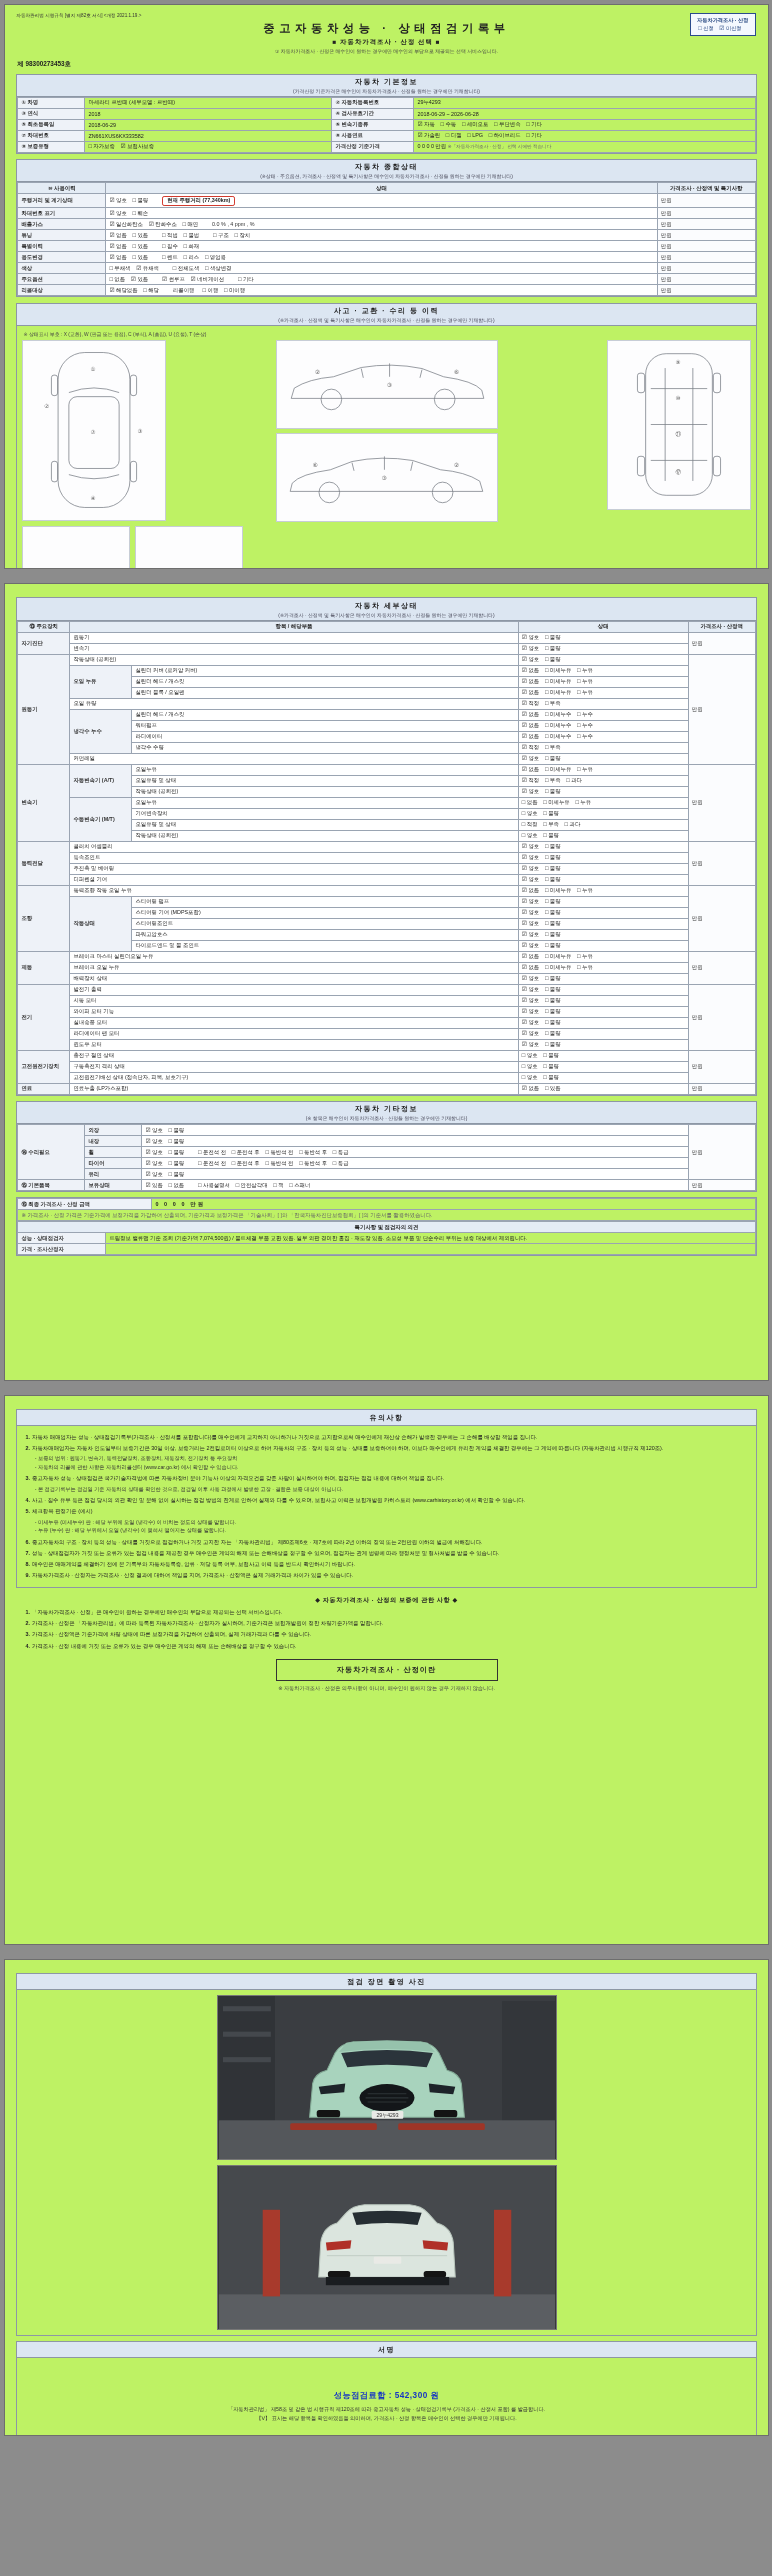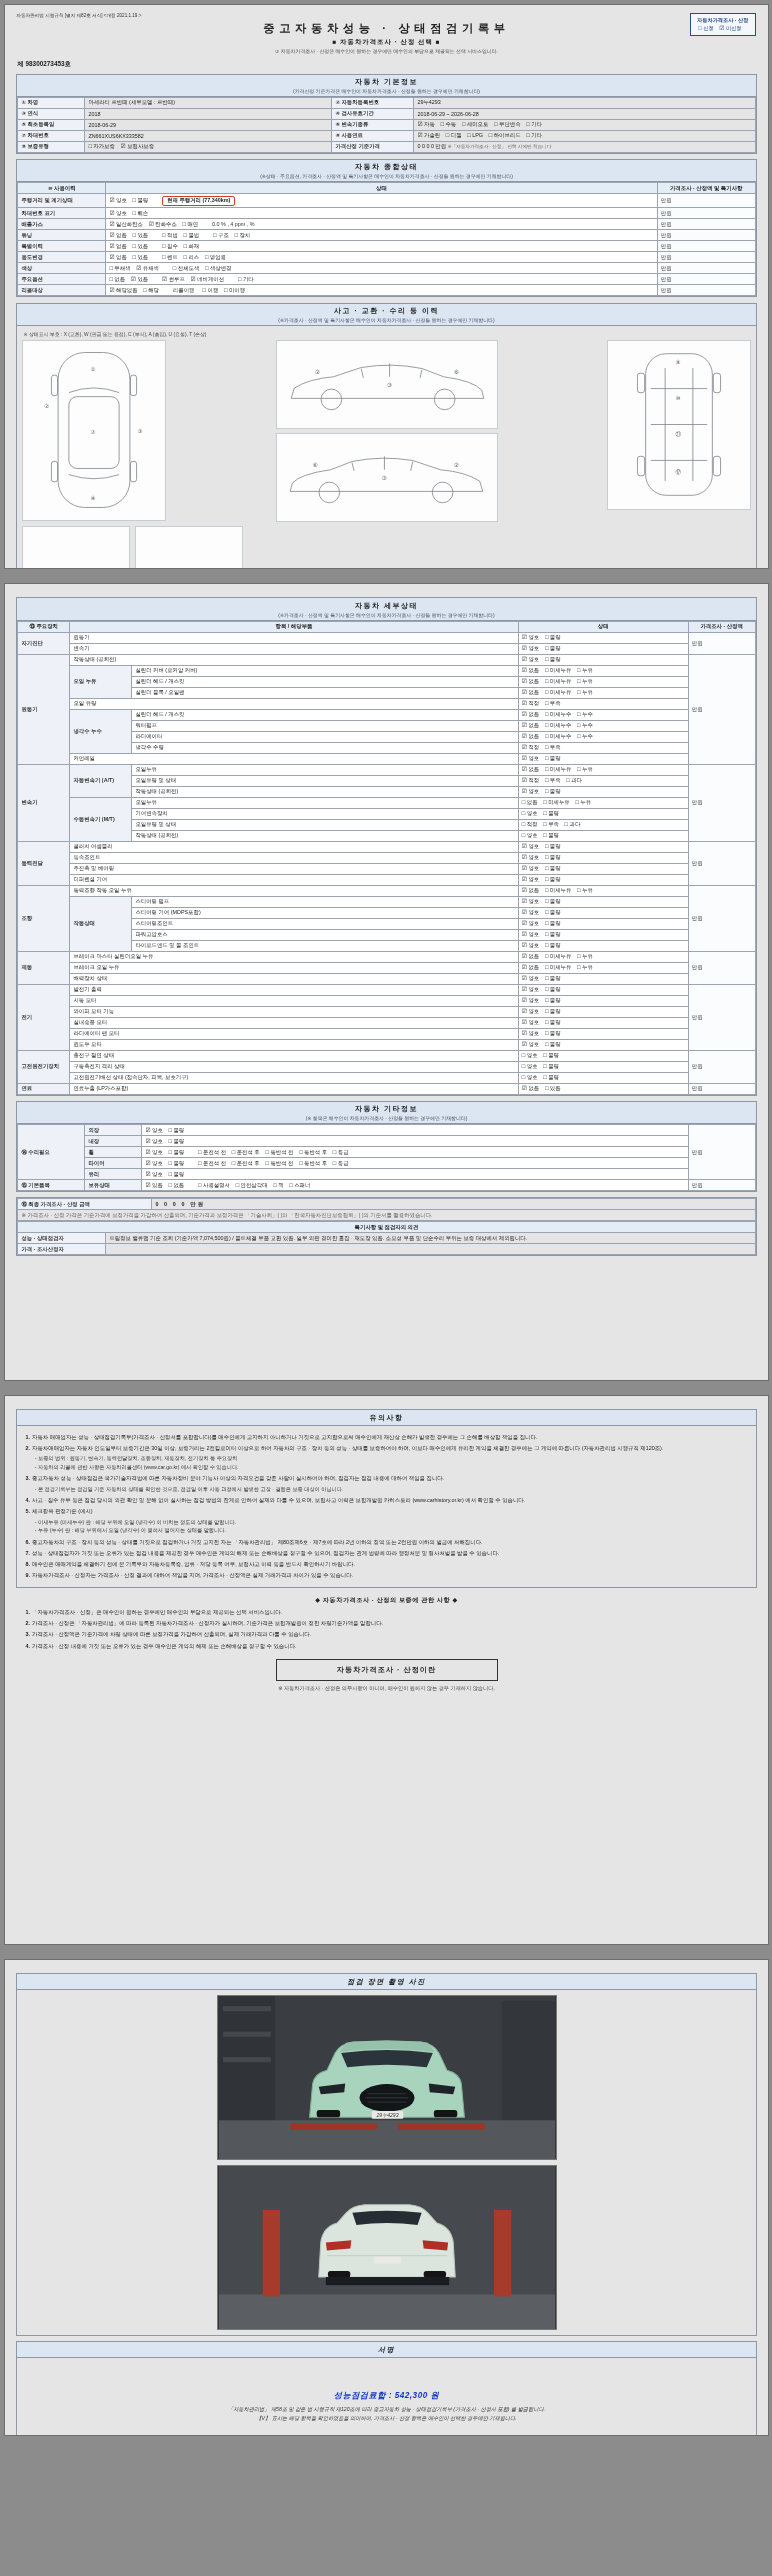--- a/index.html
+++ b/index.html
@@ -1,24 +1,24 @@
 <!DOCTYPE html>
 <html style="font-size:8.2px"><head>
 <meta charset="utf-8">
 <title>중고자동차성능·상태점검기록부</title>
 <style>
   *{box-sizing:border-box;}
   html,body{margin:0;padding:0;}
   body{width:773px;background:#8c8c8c;font-family:"Liberation Sans","DejaVu Sans",sans-serif;color:#222;}
   .canvas{padding:4.1px 0 11.3px 0;}
-  .page{width:765px;margin:0 auto 14px auto;background:#e5e5e5;border:0.5px solid #6e6e6e;padding:8.2px 11.3px;position:relative;overflow:hidden;}
+  .page{width:765px;margin:0 auto 14px auto;background:#bef264;border:0.5px solid #6e6e6e;padding:8.2px 11.3px;position:relative;overflow:hidden;}
   #page1{height:565px;}
   #page2{height:798px;}
   #page3{height:550px;}
-  #page4{height:477px;font-style:italic;}
+  #page4{height:477px;}
 
   .law{font-size:4.6px;color:#333;}
   .title{text-align:center;font-size:11.3px;font-weight:bold;letter-spacing:4.6px;margin:3.1px 0 1.5px 0;}
   .sub{text-align:center;font-size:6.4px;font-weight:bold;letter-spacing:1px;}
   .sub-note{text-align:center;font-size:4.9px;color:#444;margin-top:1.5px;}
   .docno{font-weight:bold;font-size:6.4px;margin:5.2px 0 3.1px 1px;}
   .applybox{position:absolute;top:8.2px;right:12.4px;border:0.8px solid #2b4b8c;padding:2.6px 6.2px;font-size:5.2px;color:#1a3d7a;text-align:center;background:#f4f8fe;}
   .applybox .ab-t{font-weight:bold;margin-bottom:1.5px;}
 
   .sec{border:0.5px solid #8d97a5;margin-top:5.2px;}

